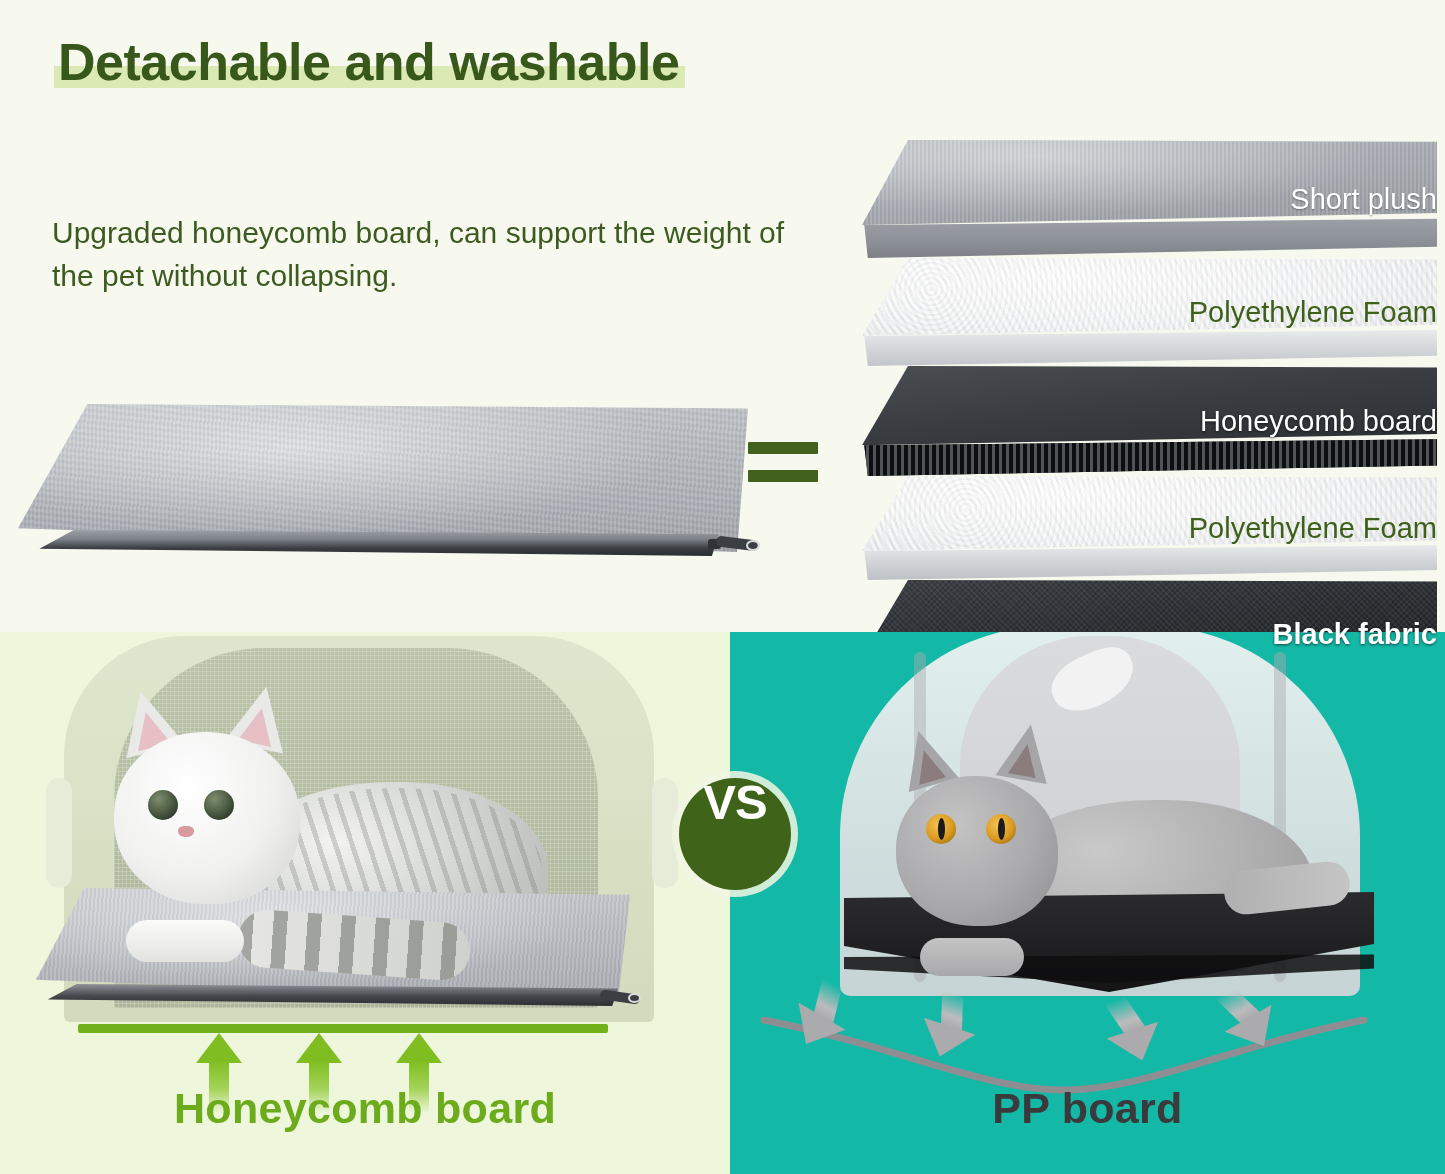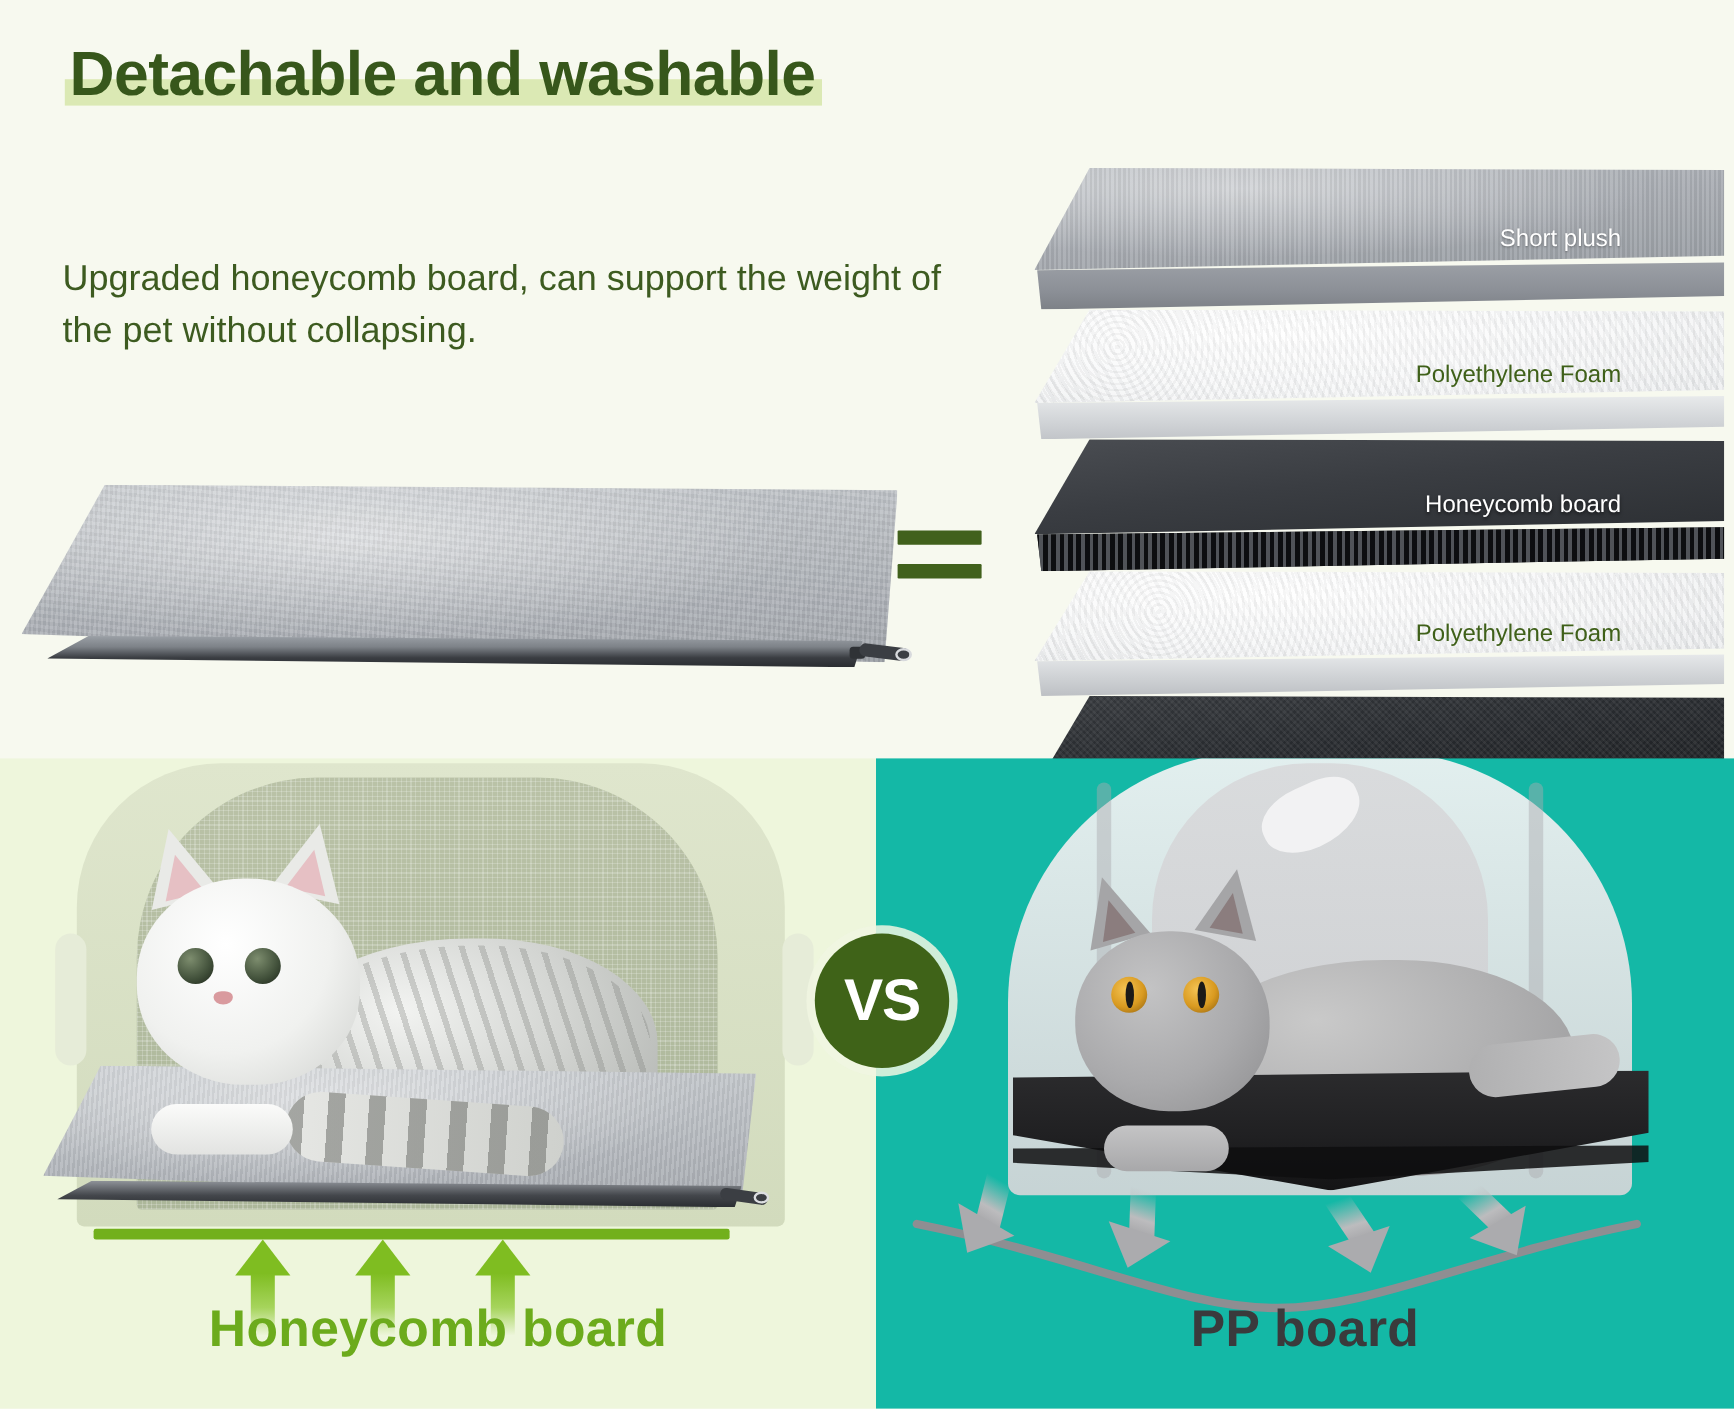--- a/index.html
+++ b/index.html
@@ -107,22 +107,21 @@
   .slab .face{
     position:absolute;left:0;top:0;width:100%;height:72%;
     clip-path:polygon(8% 0%, 100% 2%, 100% 86%, 0% 100%);
   }
   .slab .side{
     position:absolute;left:0;bottom:0;width:100%;height:34%;
     clip-path:polygon(0.4% 18%, 100% 2%, 100% 72%, 1% 100%);
   }
   .layer-label{
     position:relative;z-index:5;
-    font-size:20px;font-weight:400;
-    padding-right:86px;
+    font-size:29px;font-weight:400;
     white-space:nowrap;
     line-height:1;
   }
 
   
   .layer.l1{top:0px;height:118px;}
   .layer.l1 .face{
     background:
       radial-gradient(ellipse at 30% 20%, rgba(255,255,255,.45) 0%, rgba(255,255,255,0) 60%),
       linear-gradient(175deg,#b7bbc0 0%, #a7abb1 55%, #999ea4 100%);
@@ -473,21 +472,21 @@
   .label-right{
     position:absolute;left:0;top:452px;width:715px;text-align:center;
     font-size:43px;font-weight:700;color:#3a3a3c;letter-spacing:0.3px;
   }
 
   
   .vs-badge{
     position:absolute;left:679px;top:778px;width:112px;height:112px;
     border-radius:50%;
     background:#3f6318;
-    display:flex;align-items:center;justify-content:center;
+    display:flex;align-items:flex-start;justify-content:center;
     z-index:40;
     box-shadow:0 0 0 7px rgba(240,246,226,.85);
   }
   .vs-badge span{
     color:#ffffff;font-size:49px;font-weight:700;letter-spacing:-1px;
     line-height:1;
   }
 </style>
 </head>
 <body>
@@ -549,20 +548,21 @@
             <div class="side"></div>
         </div>
         <div class="layer-label">Polyethylene Foam</div>
       </div>
 
       <div class="layer l5">
         <div class="slab">
           <div class="face"></div>
             <div class="side"></div>
         </div>
+        <div class="layer-label">Black fabric</div>
       </div>
 
     </div>
   </div>
 
   <div class="bottom-section">
 
     <div class="panel-left">
 
       <div class="carrier">

